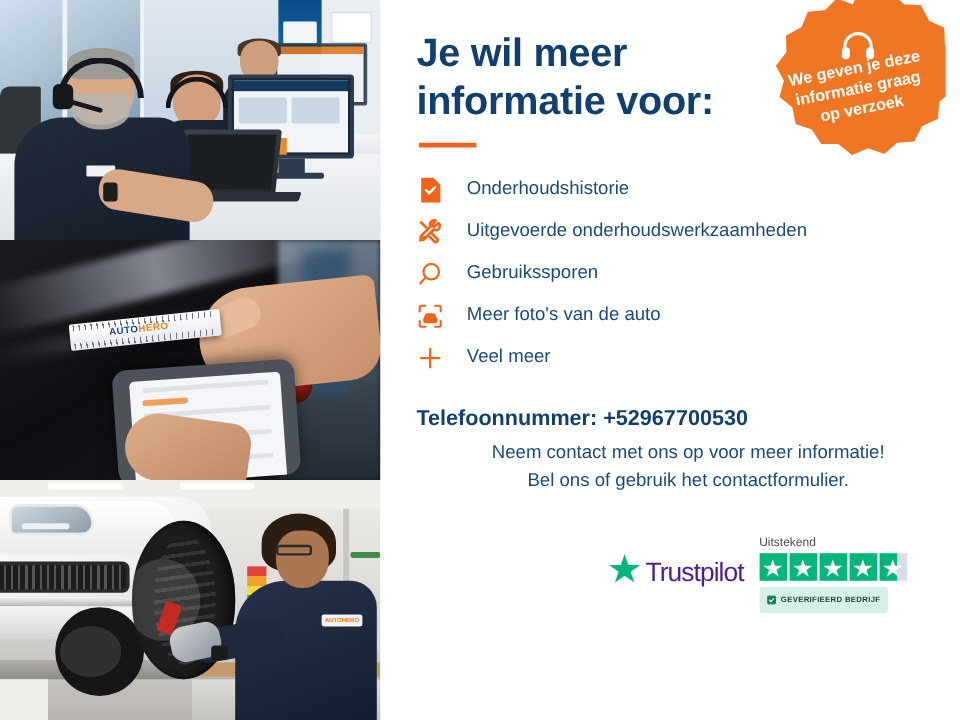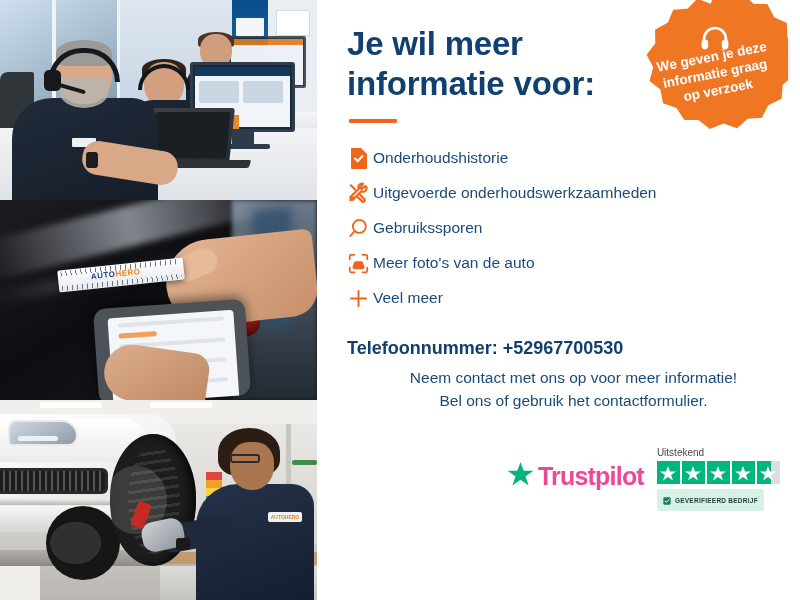--- a/index.html
+++ b/index.html
@@ -206,21 +206,21 @@
   .p3 .tech .watch { position:absolute; left:-20px; top:110px; width:14px; height:12px;
     background:#1a1a1a; border-radius:3px; }
 
   
   .content { position:relative; flex:1; padding:24px 0 0 30px; background:#fff; }
 
   .headline { color:#12406e; font-size:33px; line-height:1.22; font-weight:700; letter-spacing:-.2px; }
   .rule { width:48px; height:4px; background:#f1651b; margin:14px 0 18px 2px; border-radius:1px; }
 
   .feature-list { list-style:none; }
-  .feature { display:flex; align-items:center; gap:4px; height:35px; }
+  .feature { display:flex; align-items:center; gap:20px; height:35px; }
   .feature .ico { width:22px; height:22px; flex:0 0 22px; display:flex; align-items:center; justify-content:center; }
   .feature .txt { color:#1b4a78; font-size:15.5px; font-weight:400; }
 
   .contact { margin-top:22px; }
   .phone { color:#12406e; font-size:18px; font-weight:700; margin-bottom:7px; }
   .ctext { color:#1b4a78; font-size:15.5px; line-height:1.5;text-align:center; }
 
   
   .badge { position:absolute; left:325px; top:-8px; width:146px; height:146px; }
   .badge .burst { position:absolute; inset:0; background:#ef7622;
@@ -233,21 +233,21 @@
       21.4% 12.2%, 31.1% 11.4%, 37.9% 4.6%, 47.1% 8%);
     filter:drop-shadow(0 2px 3px rgba(0,0,0,.12)); }
   .badge .hs-icon { position:absolute; left:58px; top:34px; width:30px; height:26px; }
   .badge .btext { position:absolute; left:8px; top:56px; width:130px;
     transform:rotate(-11deg); text-align:center; color:#fff; font-weight:700;
     font-size:13.5px; line-height:1.26; }
 
   
   .tp { position:absolute; left:190px; top:447px; display:flex; align-items:flex-start; gap:13px; }
   .tp .logo { display:flex; align-items:center; gap:4px; margin-top:14px; }
-  .tp .logo .name { font-size:25px; font-weight:700; color:#ec4899; letter-spacing:-.8px; }
+  .tp .logo .name { font-size:22px; font-weight:400; color:#4c1d95; letter-spacing:-.8px; }
   .tp .rate { display:flex; flex-direction:column; align-items:flex-start; }
   .tp .rate .lbl { font-size:10px; color:#4b4b4b; margin-bottom:3px; }
   .tp .stars { display:flex; gap:2px; }
   .tp .stars .sq { width:23px; height:23px; background:#00b67a; display:flex;
     align-items:center; justify-content:center; }
   .tp .stars .sq.half { background:linear-gradient(90deg,#00b67a 0 62%,#dcdce6 62% 100%); }
   .tp .verified { margin-top:5px; background:#d6f2e6; border-radius:3px; padding:2px 6px;
     display:flex; align-items:center; gap:4px; }
   .tp .verified .vtxt { font-size:6.5px; font-weight:700; color:#1f3d33; letter-spacing:.25px; }
 </style>

